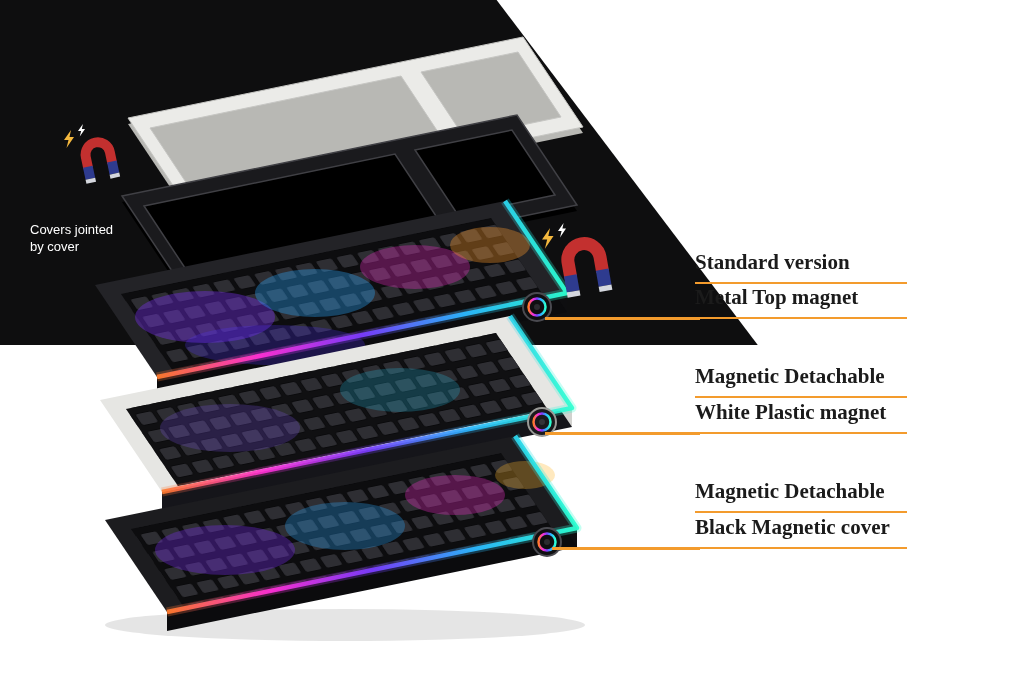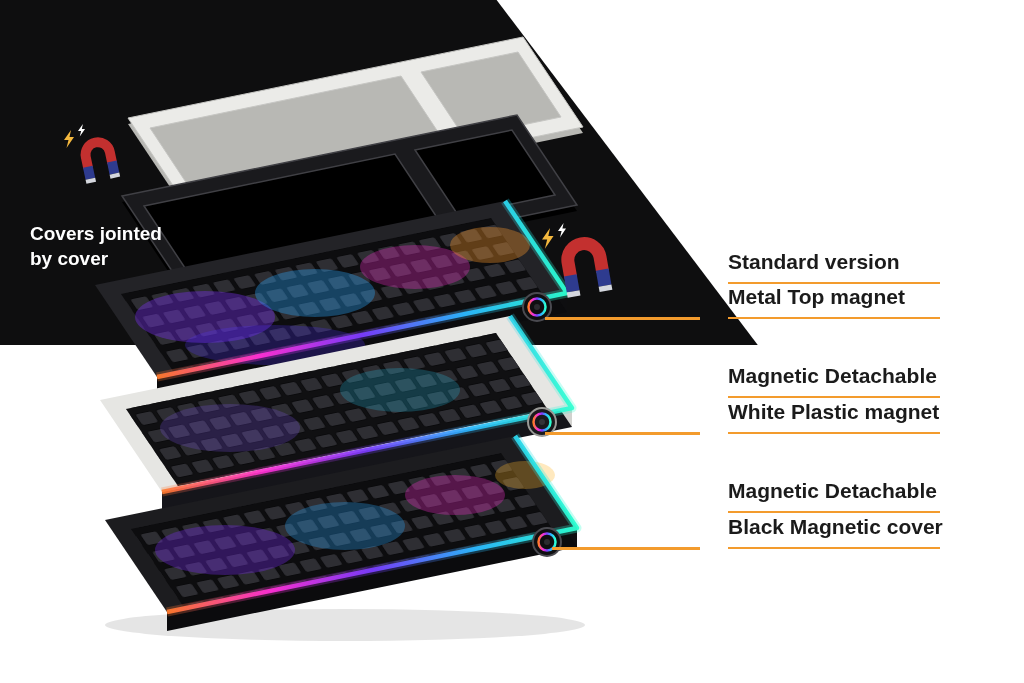--- a/index.html
+++ b/index.html
@@ -7,28 +7,29 @@
     position:relative;width:1024px;height:683px;overflow:hidden;
     background:#ffffff;font-family:"Liberation Sans",sans-serif;
   }
   .bg-black{
     position:absolute;inset:0;background:#0e0e0f;
     clip-path:polygon(0 0, 48.5% 0, 74% 50.5%, 0 50.5%);
   }
   .art{position:absolute;left:0;top:0;width:1024px;height:683px;}
   .note{
     position:absolute;left:30px;top:221px;color:#ffffff;
-    font-weight:700;font-size:19px;line-height:1.32;
+    font-weight:400;font-size:13px;line-height:1.32;
   }
   .note span{display:block;}
   .lbl{
-    position:absolute;left:728px;width:212px;color:#1b1b1b;
+    position:absolute;left:695px;width:212px;color:#1b1b1b;
     font-weight:700;font-size:21px;line-height:24px;
     padding-bottom:8px;border-bottom:2.5px solid #F39B2D;
     white-space:nowrap;
+    font-family:Liberation Serif, serif;
   }
   .l1a{top:250px}.l1b{top:285px}
   .l2a{top:364px}.l2b{top:400px}
   .l3a{top:479px}.l3b{top:515px}
   .leader{position:absolute;height:2.5px;background:#F39B2D;}
   .ld1{top:317px;left:545px;width:155px}
   .ld2{top:432px;left:545px;width:155px}
   .ld3{top:547px;left:552px;width:148px}
 </style>
 </head>

